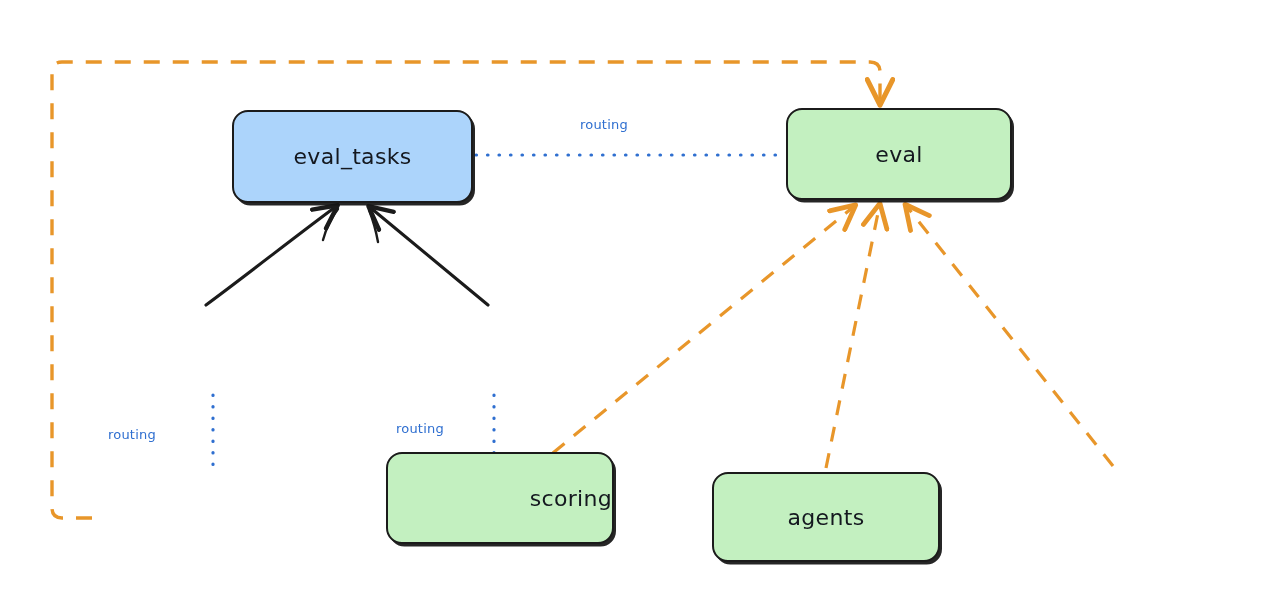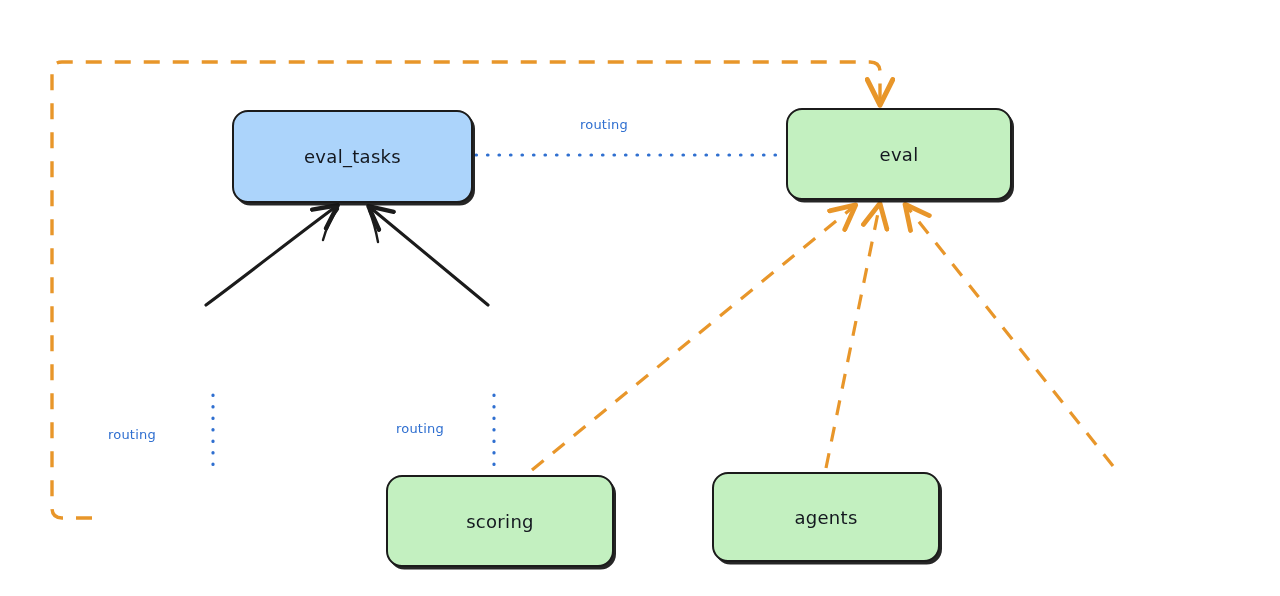--- a/index.html
+++ b/index.html
@@ -28,21 +28,21 @@
   }
   .node {
     position: absolute;
     box-sizing: border-box;
     display: flex;
     align-items: center;
     justify-content: center;
     border: 2.6px solid #1b1b1b;
     border-radius: 16px;
     font-family: "DejaVu Sans", sans-serif;
-    font-size: 18px;
+    font-size: 22px;
     color: #14181f;
     letter-spacing: 0.3px;
     text-align: center;
     box-shadow: 2.5px 3px 0 -0.5px rgba(20,20,20,0.92);
   }
   .node.api {
     background: #acd4fb;
   }
   .node.provider {
     background: #c3f0c0;
@@ -101,21 +101,21 @@
     <span class="node-label">eval_tasks</span>
   </div>
 
   <div class="node provider" style="left:786px; top:108px; width:226px; height:92px;">
     <span class="node-label">eval</span>
   </div>
 
 
 
 
-  <div class="node provider" style="left:386px; top:475px; width:228px; height:92px;">
+  <div class="node provider" style="left:386px; top:452px; width:228px; height:92px;justify-content:flex-end;">
     <span class="node-label">scoring</span>
   </div>
 
   <div class="node provider" style="left:712px; top:472px; width:228px; height:90px;">
     <span class="node-label">agents</span>
   </div>
 
 
   <div class="edge-label" style="left:580px; top:117px;">routing</div>
 

